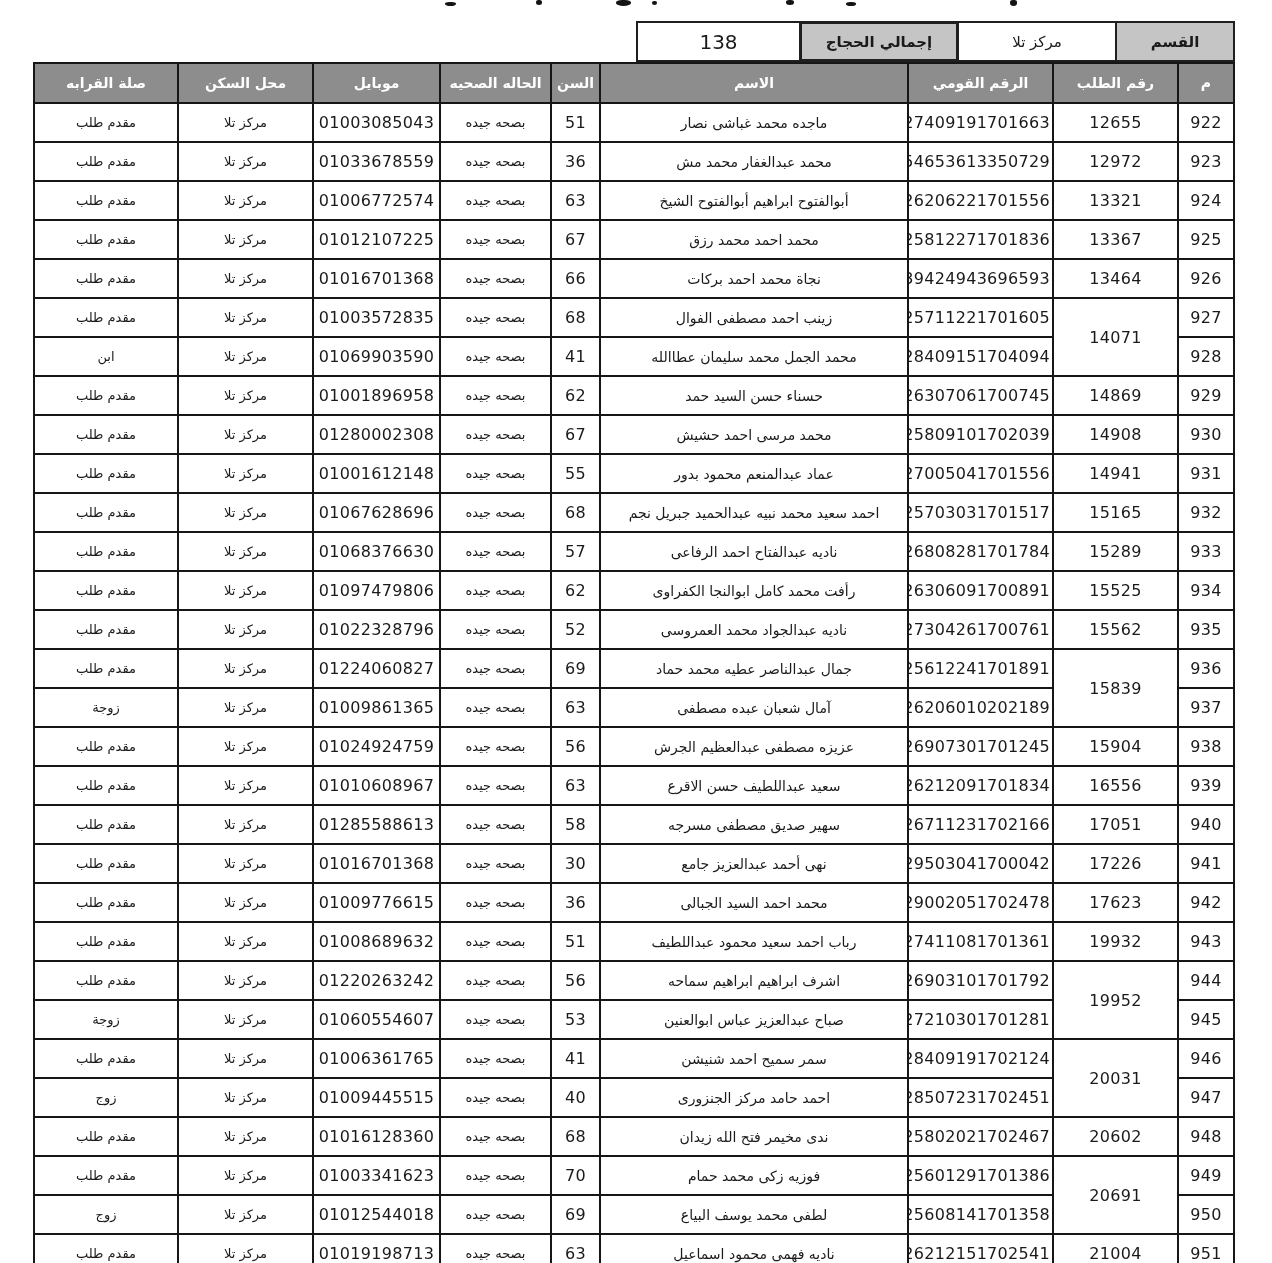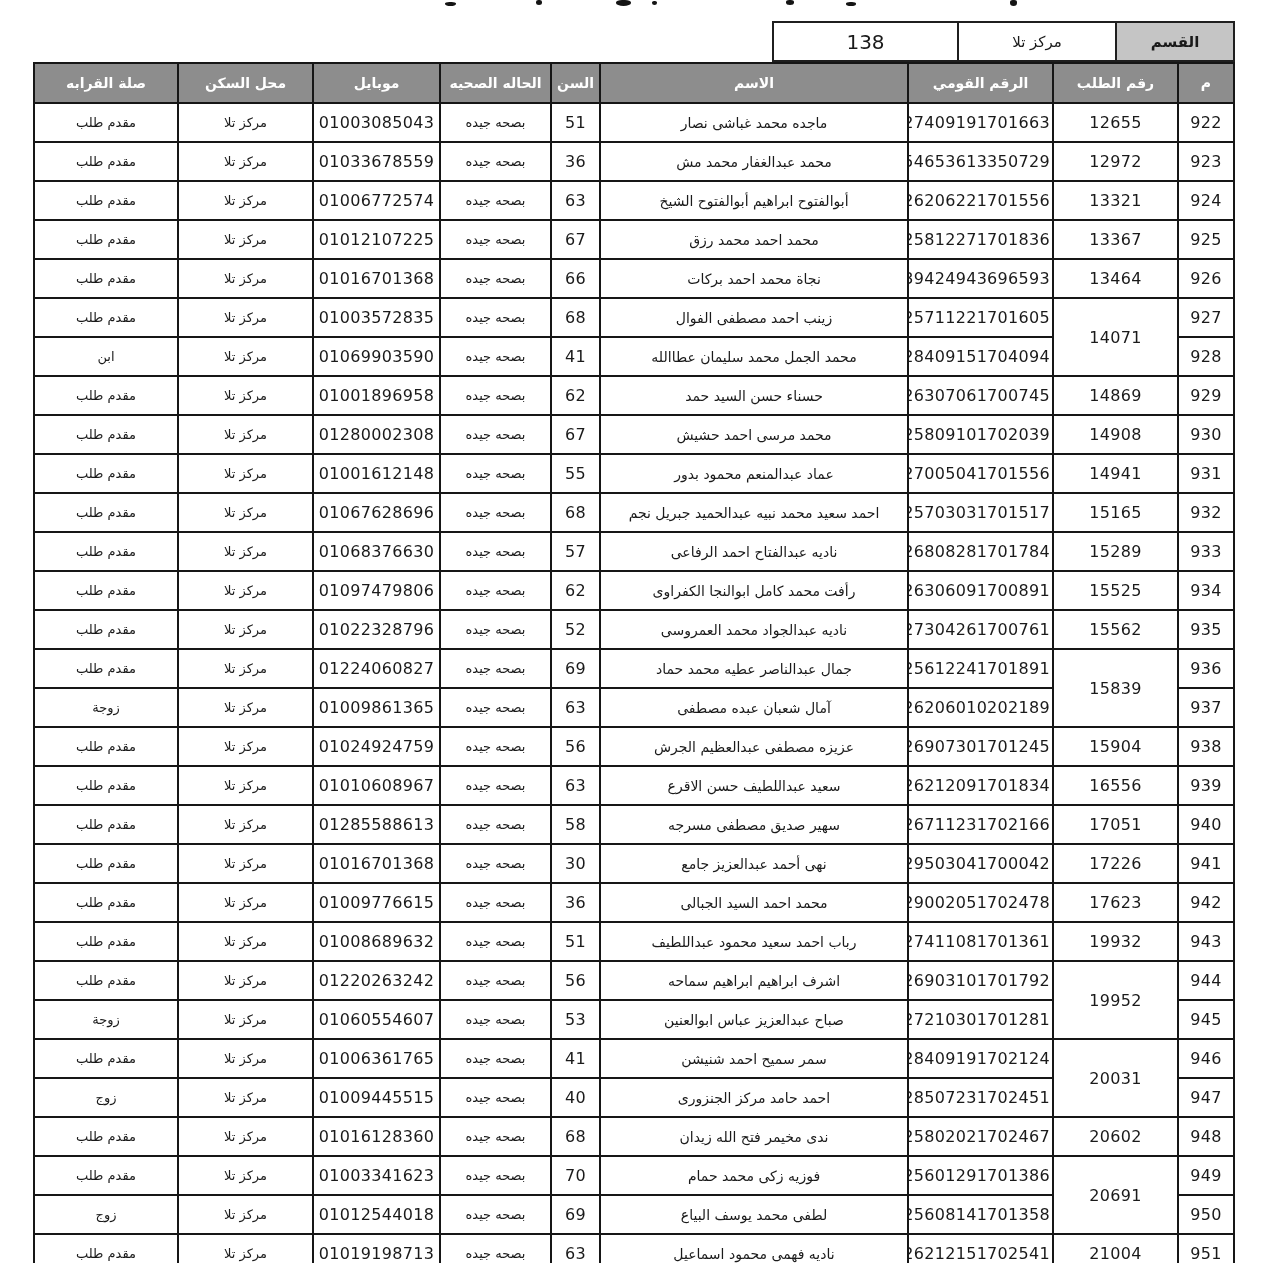--- a/index.html
+++ b/index.html
@@ -22,21 +22,21 @@
   .tb-box {
     box-sizing:border-box; border:2px solid #1f1f1f;
     display:flex; align-items:center; justify-content:center;
     font-weight:bold; font-size:15px; margin-left:-2px;
   }
   .tb-box.gray { background:#c5c5c5; }
   .tb-box.white { background:#ffffff; }
   .w-qism { width:120px; }
   .w-markaz { width:160px; font-weight:normal; font-size:15px; }
   .w-total { width:160px; border-width:3px; }
-  .w-count { width:187px; font-size:20px; font-weight:normal; font-family:"DejaVu Sans", sans-serif; }
+  .w-count { width:165px; font-size:20px; font-weight:normal; font-family:"DejaVu Sans", sans-serif; }
 
   
   .tbl-wrap { position:absolute; top:62px; right:37px; }
   table {
     border-collapse:collapse; table-layout:fixed;
     width:1200px; direction:rtl;
   }
   th {
     box-sizing:border-box;
     background:#8d8d8d; color:#ffffff;
@@ -63,20 +63,21 @@
   <div class="frag" style="left:616px;top:0;width:15px;height:6px;"></div>
   <div class="frag" style="left:652px;top:1px;width:5px;height:4px;"></div>
   <div class="frag" style="left:786px;top:0;width:8px;height:5px;"></div>
   <div class="frag" style="left:846px;top:2px;width:10px;height:4px;"></div>
   <div class="frag" style="left:1010px;top:0;width:7px;height:6px;"></div>
 </div>
 
 <div class="top-band">
   <div class="tb-box gray w-qism">القسم</div>
   <div class="tb-box white w-markaz">مركز تلا</div>
+  <div class="tb-box gray w-total">إجمالي الحجاج</div>
   <div class="tb-box white w-count">138</div>
 </div>
 
 <div class="tbl-wrap">
   <table>
     <colgroup>
       <col style="width:56px">
         <col style="width:125px">
         <col style="width:145px">
       <col style="width:308px">

